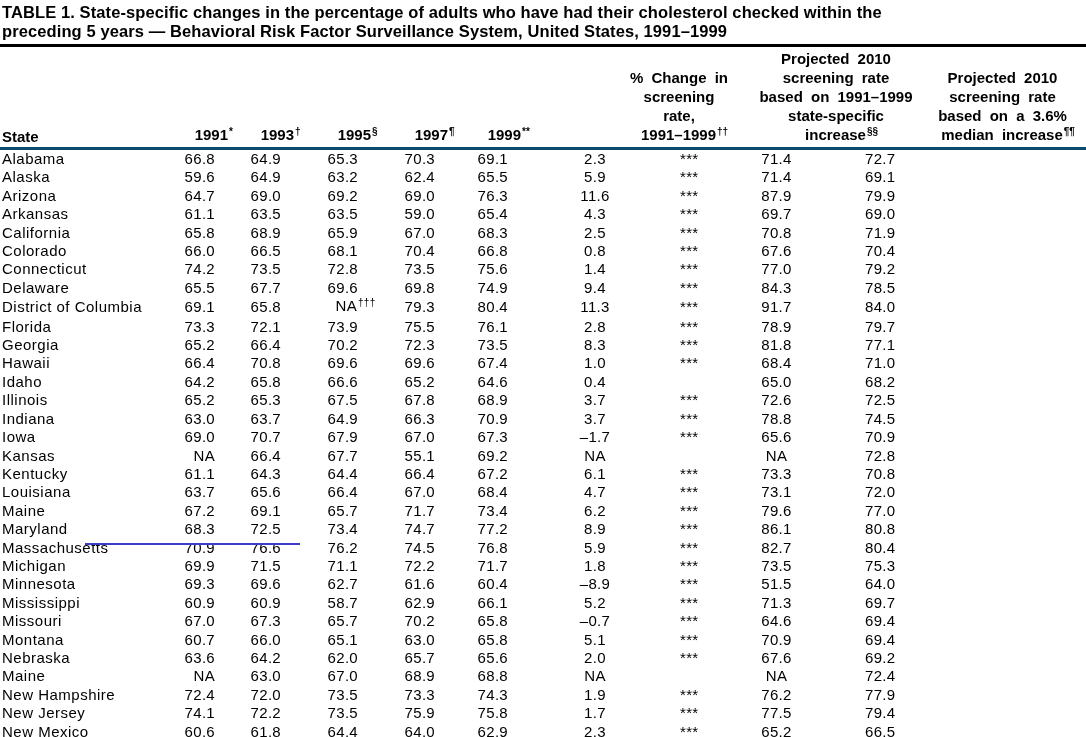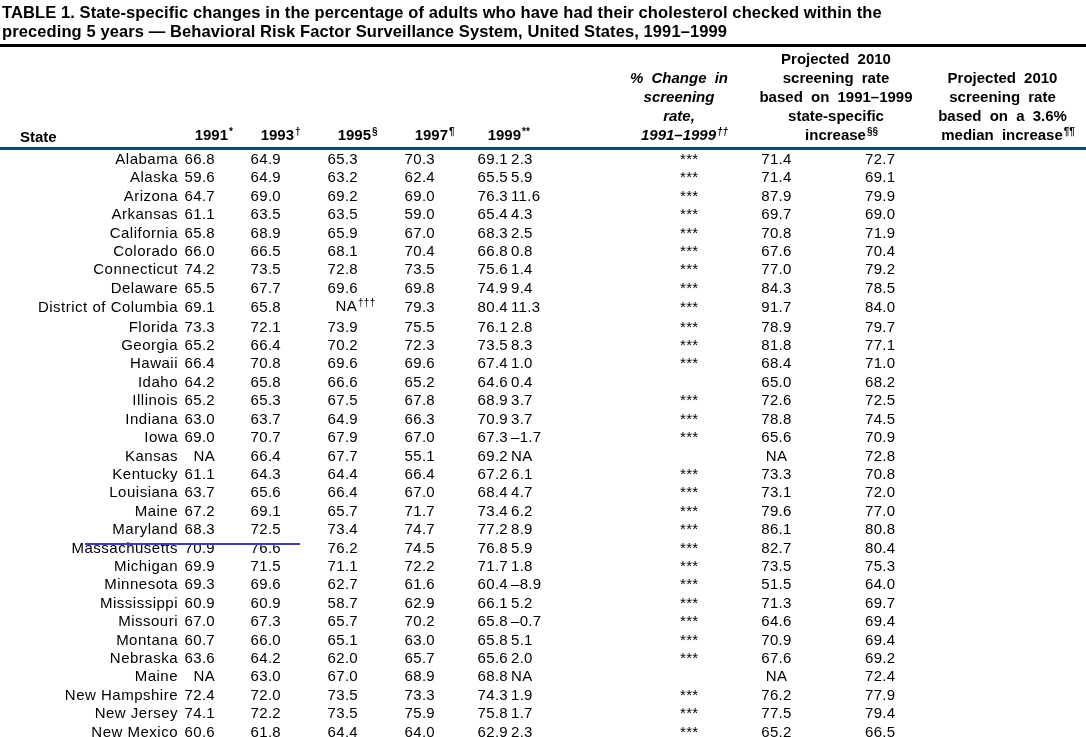--- a/index.html
+++ b/index.html
@@ -34,23 +34,23 @@
     font-size: 15px;
     line-height: 19px;
     padding: 2px 0 1px 0;
     text-align: left;
     word-spacing: 4px;
     border-bottom: 3px solid #0c4a6e;
     overflow: visible;
   }
   thead .hdr div, thead .hdr { white-space: nowrap; }
 
-  .hdr-state { padding-left: 20px; }
+  .hdr-state { padding-left: 2px; }
   .hdr-year  { position: relative; left: 14px; text-align: right; padding-right: 3px; }
-  .hdr-chg   { position: relative; left: 84px; width: 168px; text-align: center; font-style: italic; }
+  .hdr-chg   { position: relative; left: 84px; width: 168px; text-align: center; }
   .hdr-p1    { position: relative; left: 51px; width: 160px; text-align: center; }
   .hdr-p2    { position: relative; left: 27px; width: 221px; text-align: center; }
 
   .sup {
     font-size: 10px;
     position: relative;
     top: -5px;
   }
   .ovh {
     display: inline-block;
@@ -62,24 +62,24 @@
 
   tbody td {
     font-size: 15px;
     line-height: 18.4px;
     height: 18.4px;
     padding: 0;
     white-space: nowrap;
     letter-spacing: 0.3px;
     overflow: visible;
   }
-  td.state { text-align: right; padding-left: 2px; letter-spacing: 0.5px; }
+  td.state { text-align: left; padding-left: 2px; letter-spacing: 0.5px; }
   td.year  { text-align: right; padding-right: 3px; }
   td.chg   { text-align: left; }
-  .chg-num   { display: inline-block; width: 168px; text-align: left; }
+  .chg-num   { display: inline-block; width: 168px; text-align: center; }
   .chg-stars { display: inline-block; width: 26px; text-align: left; padding-left: 1px; }
   td.p1 { text-align: center; padding-right: 17px; }
   td.p2 { text-align: left; padding-right: 80px; }
 
   .blue-rule {
     position: absolute;
     left: 85px; bottom: 0;
     width: 215px; height: 2px;
     background: #3c3cc8;
   }

